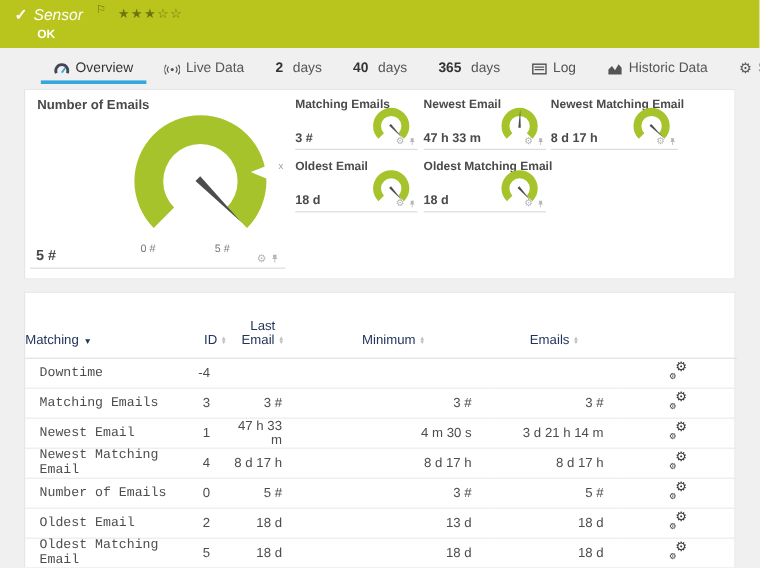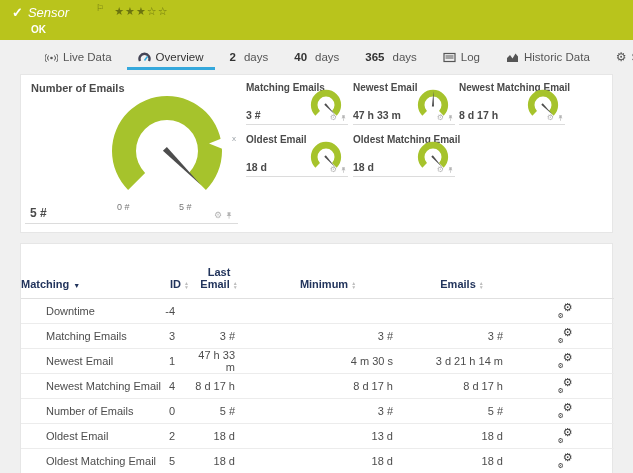--- a/index.html
+++ b/index.html
@@ -4,21 +4,21 @@
 <style>
   * { margin:0; padding:0; box-sizing:border-box; }
   html,body { width:633px; height:473px; overflow:hidden; }
   body { font-family:"Liberation Sans", sans-serif; background:#f0f0f0; }
   #app { position:relative; width:633px; height:473px; background:#f0f0f0; }
 
   
   .topbar { position:absolute; left:0; top:0; width:633px; height:40px; background:#b9c41c; color:#fff; }
   .topbar-row1 { position:absolute; left:12px; top:5px; display:flex; align-items:baseline; white-space:nowrap; }
   .check { font-size:13px; font-weight:bold; margin-right:5px; }
-  .kind { font-style:italic; font-size:13px; margin-right:24px;text-align:center; }
+  .kind { font-style:italic; font-size:13px; margin-right:8px;text-align:center; }
   .sensor-title { font-size:16px; font-weight:bold; letter-spacing:.2px; }
   .flag { font-size:9px; vertical-align:top; position:relative; top:-6px; margin-left:3px; color:rgba(30,35,0,.55); }
   .stars { font-size:11px; letter-spacing:1px; margin-left:10px; color:rgba(30,35,0,.5); position:relative; top:-2px; }
   .status-ok { position:absolute; left:31px; top:24px; font-size:10px; font-weight:bold; color:#fff; }
 
   
   .tabbar { position:absolute; left:0; top:40px; width:633px; height:34px; display:flex; align-items:center; padding-left:32px; }
   .tab { position:relative; display:flex; align-items:center; gap:5px; height:34px; padding:0 13px; font-size:11.5px; color:#555; cursor:pointer; white-space:nowrap; }
   .tab .bold { font-weight:bold; color:#333; margin-right:3px; }
   .tab.active { color:#333; }
@@ -52,29 +52,29 @@
   .pos-r1c3 { left:438px; top:6px; width:106px; }
   .pos-r2c1 { left:225px; top:58px; }
   .pos-r2c2 { left:332px; top:58px; }
 
   
   .table-panel { position:absolute; left:20px; top:243px; width:593px; height:230px; background:#fff; border:1px solid #e6e6e6; border-bottom:none; }
   table.channels { width:100%; border-collapse:collapse; table-layout:fixed; }
   table.channels col.c1 { width:140px; } table.channels col.c2 { width:28px; }
   table.channels col.c3 { width:60px; } table.channels col.c4 { width:158px; }
   table.channels col.c5 { width:110px; } table.channels col.c6 { width:97px; }
-  table.channels th { font-size:11px; font-weight:bold; color:#22345c; padding:22px 0 8px 0; vertical-align:bottom; border-bottom:1px solid #e0e0e0; }
+  table.channels th { font-size:11px; font-weight:normal; color:#22345c; padding:22px 0 8px 0; vertical-align:bottom; border-bottom:1px solid #e0e0e0; }
   th.h-channel { text-align:left; padding-left:25px; }
   th.h-right { text-align:right; padding-right:8px; }
   th.h-center { text-align:center; }
   .sort { display:inline-block; vertical-align:middle; margin-left:3px; color:#bdbdbd; }
   .sort i { display:block; font-style:normal; font-size:5px; line-height:4px; }
   .caret-down { font-size:7px; color:#22345c; margin-left:4px; }
   table.channels td { font-size:11px; color:#4d4d4d; height:25px; border-bottom:1px solid #ececec; }
-  td.c-channel { padding-left:25px; text-align:left; }
+  td.c-channel { padding-left:12px; text-align:left;font-family:Liberation Mono, monospace; }
   td.c-num { text-align:right; padding-right:14px; }
   td.c-gear { text-align:center; }
   .rowgear { position:relative; display:inline-block; width:14px; height:13px; cursor:pointer; }
   .rowgear .g1 { position:absolute; right:0; top:-2px; font-size:11px; color:#3a3a3a; line-height:1; }
   .rowgear .g2 { position:absolute; left:-1px; bottom:-2px; font-size:7px; color:#3a3a3a; line-height:1; }
 </style>
 </head>
 <body>
 
 <div id="app">
@@ -83,35 +83,35 @@
     <div class="topbar-row1">
       <span class="check">✓</span>
       <span class="kind">Sensor</span>
       <span class="flag">⚐</span>
       <span class="stars">★★★☆☆</span>
     </div>
     <div class="status-ok">OK</div>
   </div>
 
   <div class="tabbar">
+    <div class="tab active">
+      <svg class="tabicon" viewBox="0 0 13 11">
+        <path d="M2,9 A5,5 0 1 1 11,9" fill="none" stroke="#445" stroke-width="2.4"></path>
+        <line x1="6.5" y1="8.5" x2="9.5" y2="4.5" stroke="#35a8dc" stroke-width="1.5"></line>
+      </svg>
+      <span>Overview</span>
+      <span class="tab-underline"></span>
+    </div>
     <div class="tab">
       <svg class="tabicon" viewBox="0 0 13 11">
         <circle cx="6.5" cy="6" r="1.3" fill="#555"></circle>
         <path d="M3.5,3.5 A3.8,3.8 0 0 0 3.5,8.5 M9.5,3.5 A3.8,3.8 0 0 1 9.5,8.5" fill="none" stroke="#555" stroke-width="1"></path>
         <path d="M1.5,2 A6,6 0 0 0 1.5,10 M11.5,2 A6,6 0 0 1 11.5,10" fill="none" stroke="#555" stroke-width="1"></path>
       </svg>
       <span>Live Data</span>
-    </div>
-    <div class="tab active">
-      <svg class="tabicon" viewBox="0 0 13 11">
-        <path d="M2,9 A5,5 0 1 1 11,9" fill="none" stroke="#445" stroke-width="2.4"></path>
-        <line x1="6.5" y1="8.5" x2="9.5" y2="4.5" stroke="#35a8dc" stroke-width="1.5"></line>
-      </svg>
-      <span>Overview</span>
-      <span class="tab-underline"></span>
     </div>
     <div class="tab">
       <span class="bold">2</span>
       <span>days</span>
     </div>
     <div class="tab">
       <span class="bold">40</span>
       <span>days</span>
     </div>
     <div class="tab">

